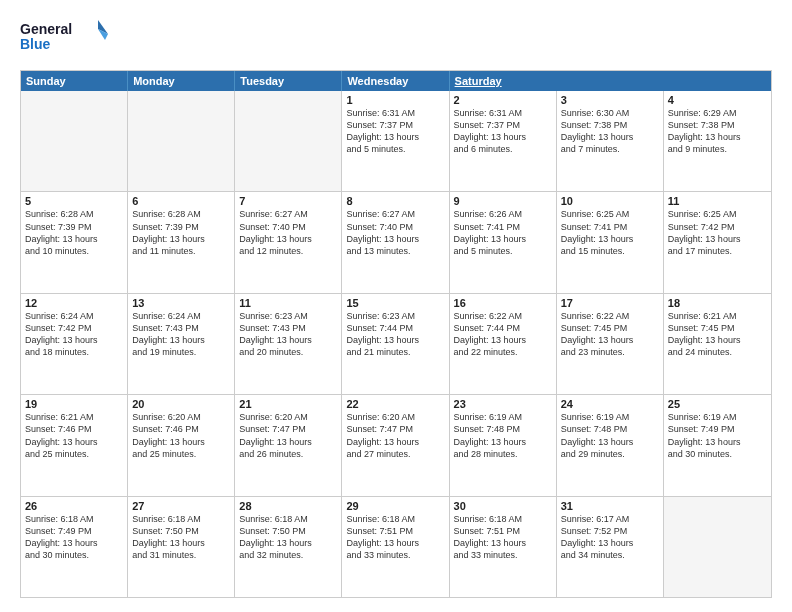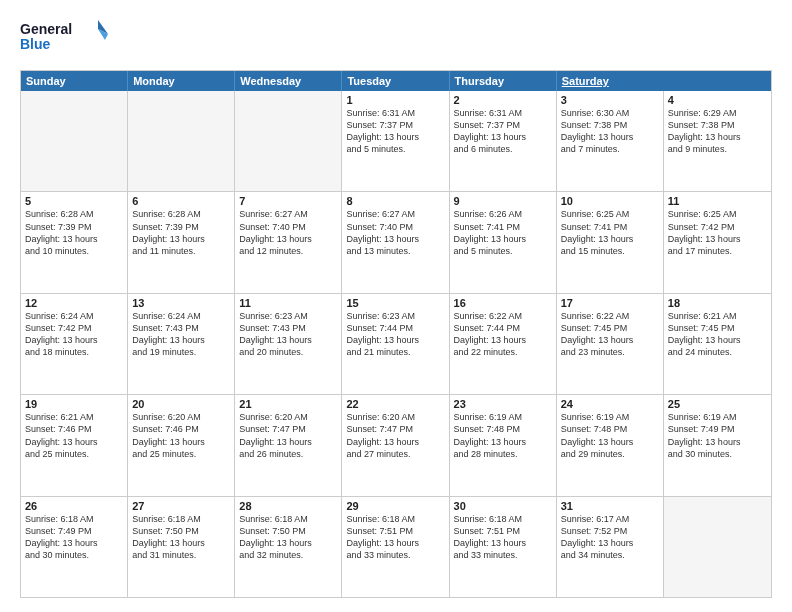--- a/index.html
+++ b/index.html
@@ -112,23 +112,22 @@
     <div class="title-area">
       <div class="main-title"></div>
       <div class="subtitle"></div>
     </div>
   </div>
 
   <div class="calendar">
     <div class="cal-header-row">
     <div class="cal-header-cell">Sunday</div>
         <div class="cal-header-cell">Monday</div>
+        <div class="cal-header-cell">Tuesday</div>
         <div class="cal-header-cell">Wednesday</div>
-        <div class="cal-header-cell">Tuesday</div>
-        <div class="cal-header-cell">Thursday</div>
         <div class="cal-header-cell">Saturday</div>
       </div>
     <div class="cal-body">
     <div class="cal-week">
           <div class="cal-cell empty"></div>
           <div class="cal-cell empty"></div>
           <div class="cal-cell empty"></div>
           <div class="cal-cell">
             <div class="day-num">1</div>
             <div class="cell-line">Sunrise: 6:31 AM</div>

